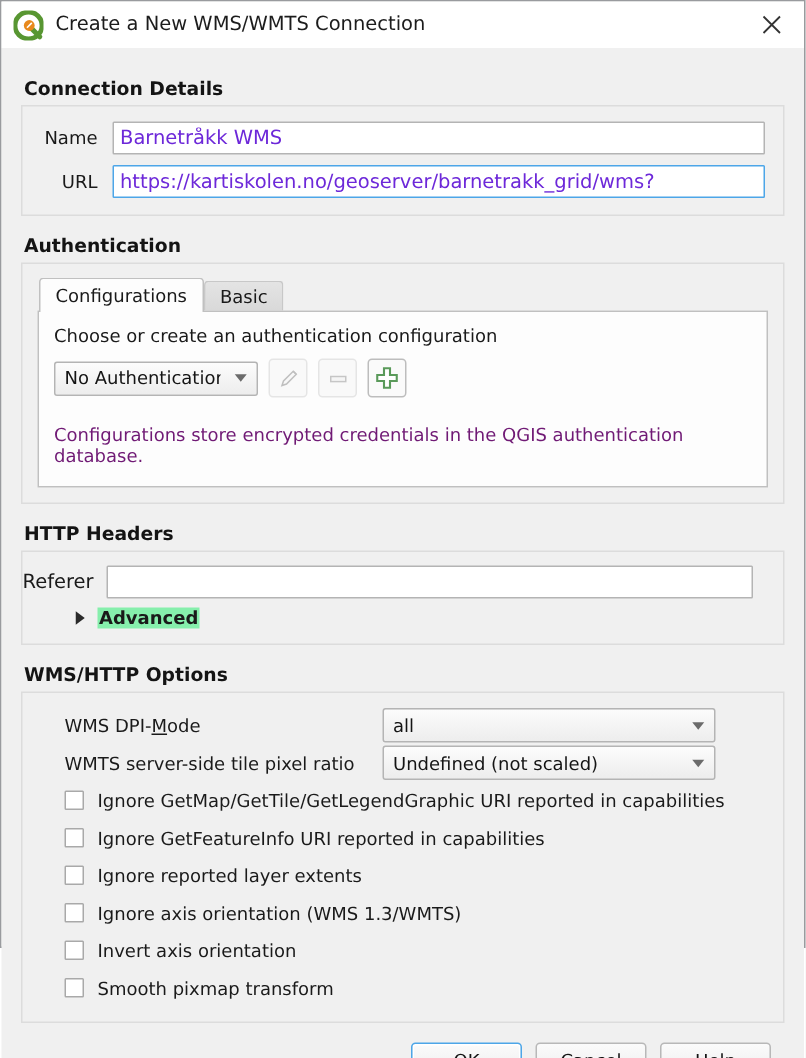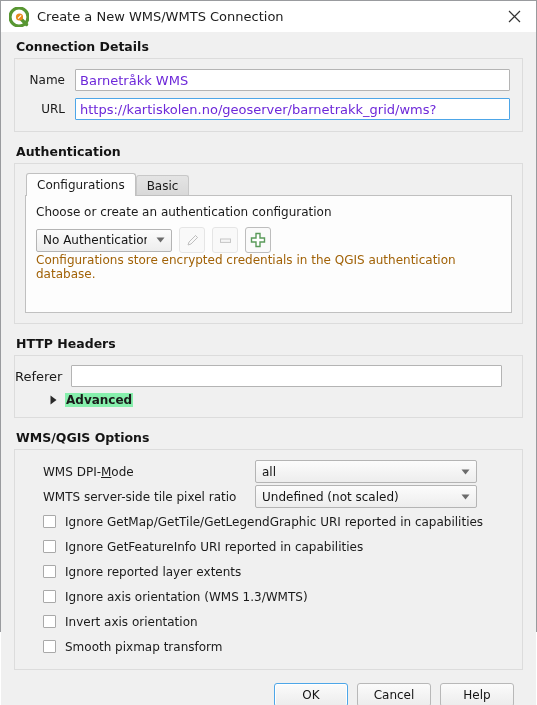--- a/index.html
+++ b/index.html
@@ -58,21 +58,21 @@
     align-items: center;
     justify-content: center;
     flex: 0 0 auto;
     cursor: default;
   }
   .close-btn svg { display: block; }
 
   
   .content {
     flex: 1 1 auto;
-    padding: 7px 13px 0 13px;
+    padding: 19px 13px 0 13px;
     box-sizing: border-box;
     background: #f0f0f0;
     position: relative;
   }
 
   .section-title {
     font-weight: bold;
     font-size: 12.5px;
     color: #141414;
     margin: 0 0 4px 2px;
@@ -160,22 +160,22 @@
     z-index: 1;
     height: 118px;
   }
   .tabpane-text {
     font-size: 12px;
     color: #1a1a1a;
     margin: 0 0 8px 0;
   }
   .tabpane-note {
     font-size: 12px;
-    color: #a16207;
-    margin: 0 0 0 0;
+    color: #701a75;
+    margin: 18px 0 0 0;
   }
 
   
   .combo-row {
     display: flex;
     align-items: center;
     gap: 7px;
   }
   .combo {
     height: 23px;
@@ -405,21 +405,21 @@
       <div class="advanced-row">
         <span class="advanced-arrow">
           <svg width="7" height="10" viewBox="0 0 7 10">
               <path d="M0.5 0.5 L6.5 5 L0.5 9.5 Z" fill="#2a2a2a"></path>
             </svg>
         </span>
         <span class="advanced-label">Advanced</span>
       </div>
     </div>
 
-    <div class="section-title spaced">WMS/QGIS Options</div>
+    <div class="section-title spaced">WMS/HTTP Options</div>
     <div class="groupbox" style="padding:9px 10px 10px 10px;">
 
       <div class="opt-row">
         <div class="opt-label"><span>WMS DPI-</span><u>M</u><span>ode</span></div>
         <div class="combo combo-opt">
           <span class="combo-label">all</span>
           <span class="arrow">
             <svg width="9" height="6" viewBox="0 0 9 6">
                 <path d="M0.5 0.5 L8.5 0.5 L4.5 5.5 Z" fill="#6b6b6b"></path>
               </svg>

